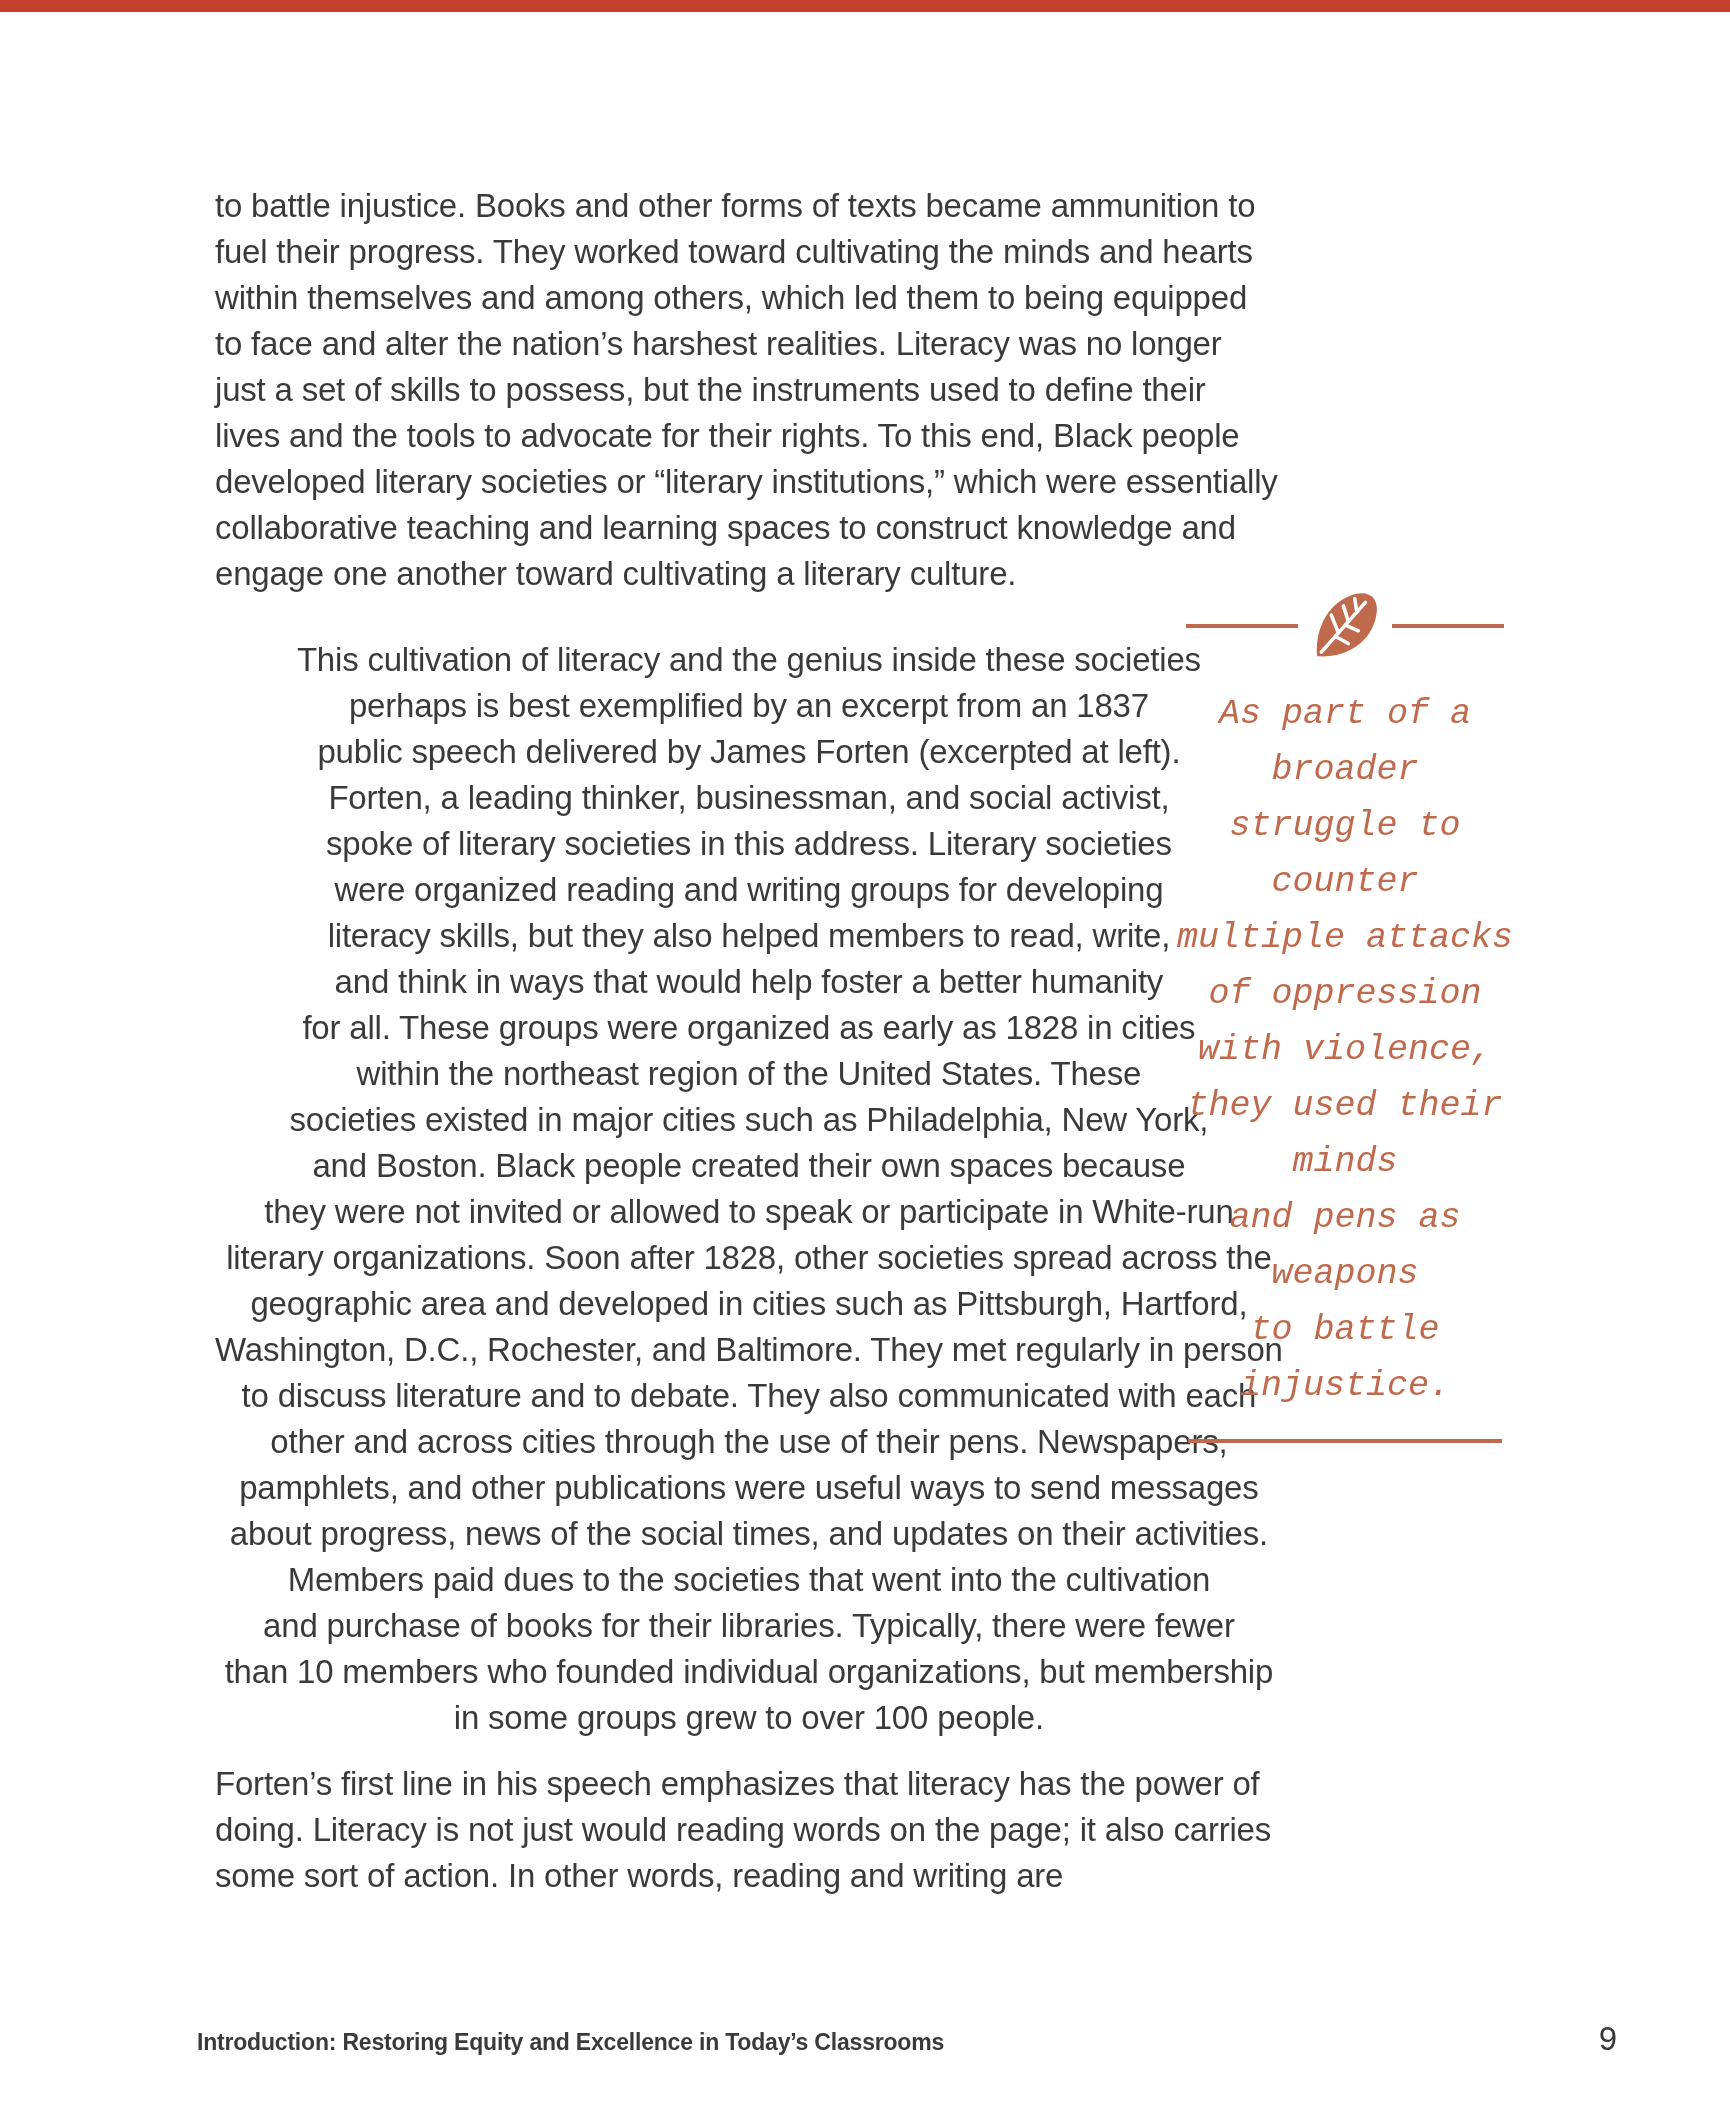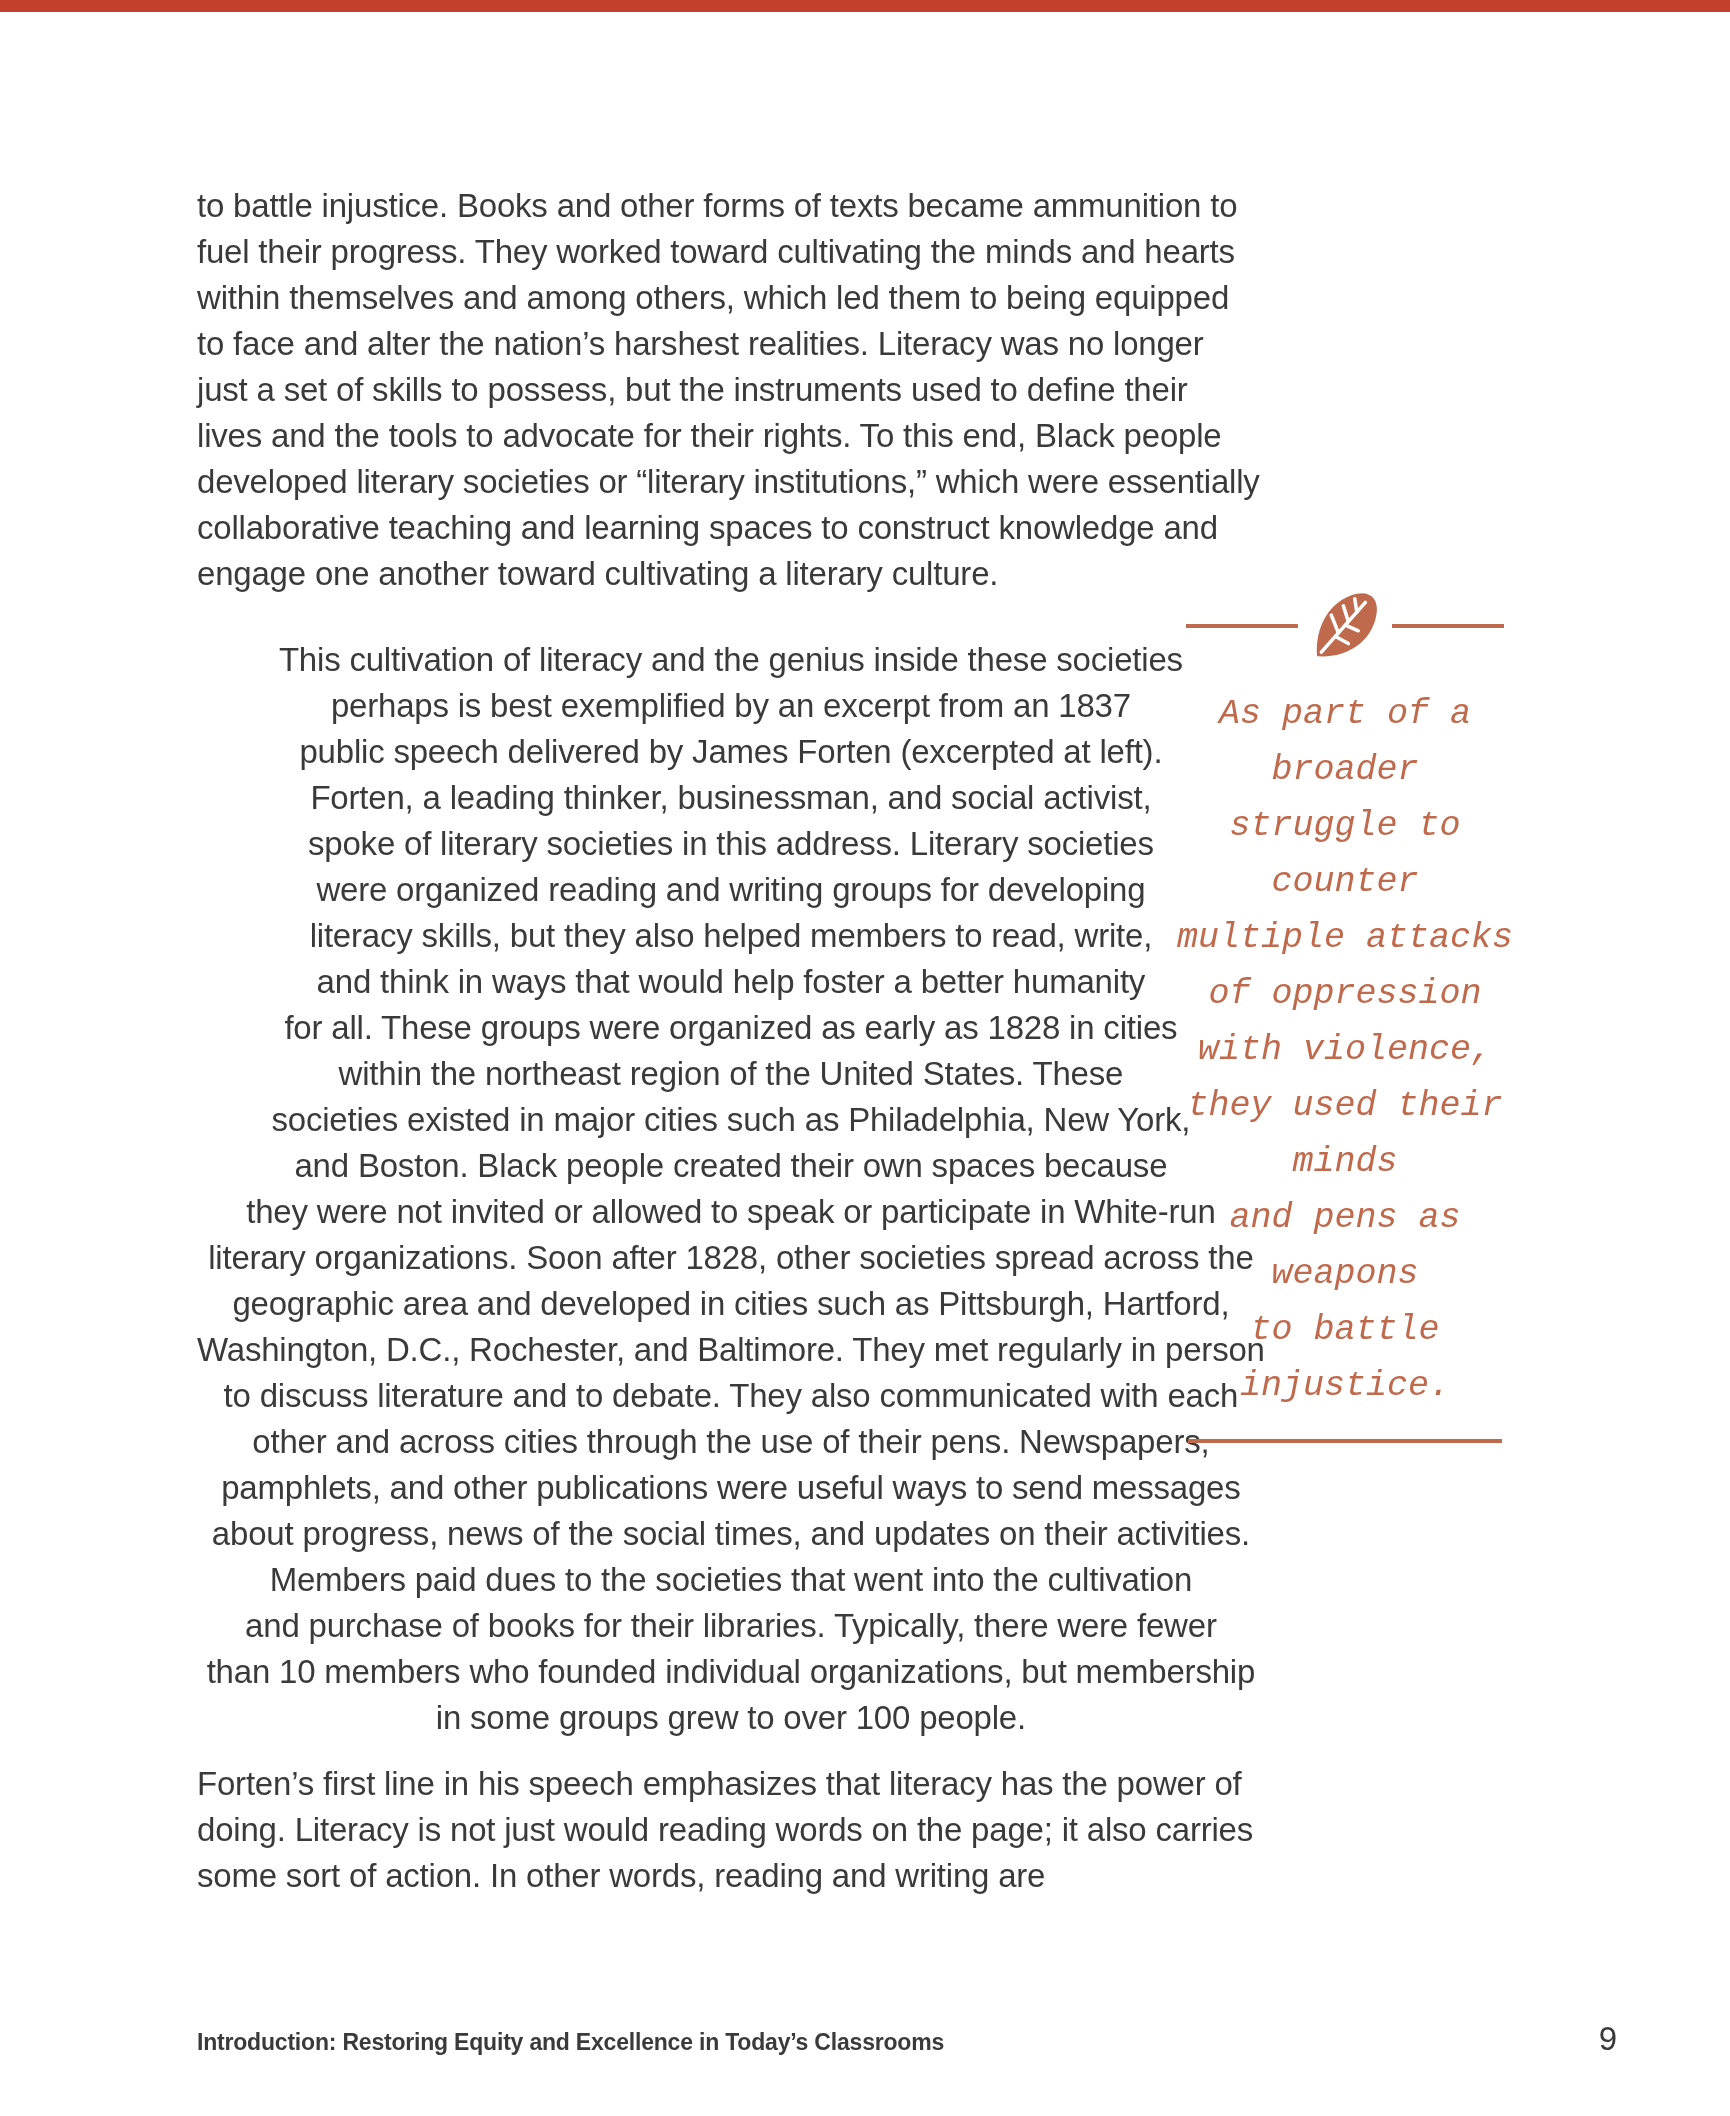--- a/index.html
+++ b/index.html
@@ -13,21 +13,21 @@
     color: var(--text, #3a3a3a);
   }
   .top-bar {
     position: absolute;
     top: 0; left: 0; right: 0;
     height: 11.6px;
     background: var(--top-bar, #c5402c);
   }
   .body-para {
     position: absolute;
-    left: 197px;
+    left: 215px;
     margin: 0;
     font-size: 33px;
     line-height: 46px;
     letter-spacing: -0.2px;
     color: var(--text, #3a3a3a);
     white-space: pre-line;
   }
   .para-1 { top: 183px; }
   .para-2 { top: 637px; text-align: center; }
   .para-3 { top: 1761px; }

